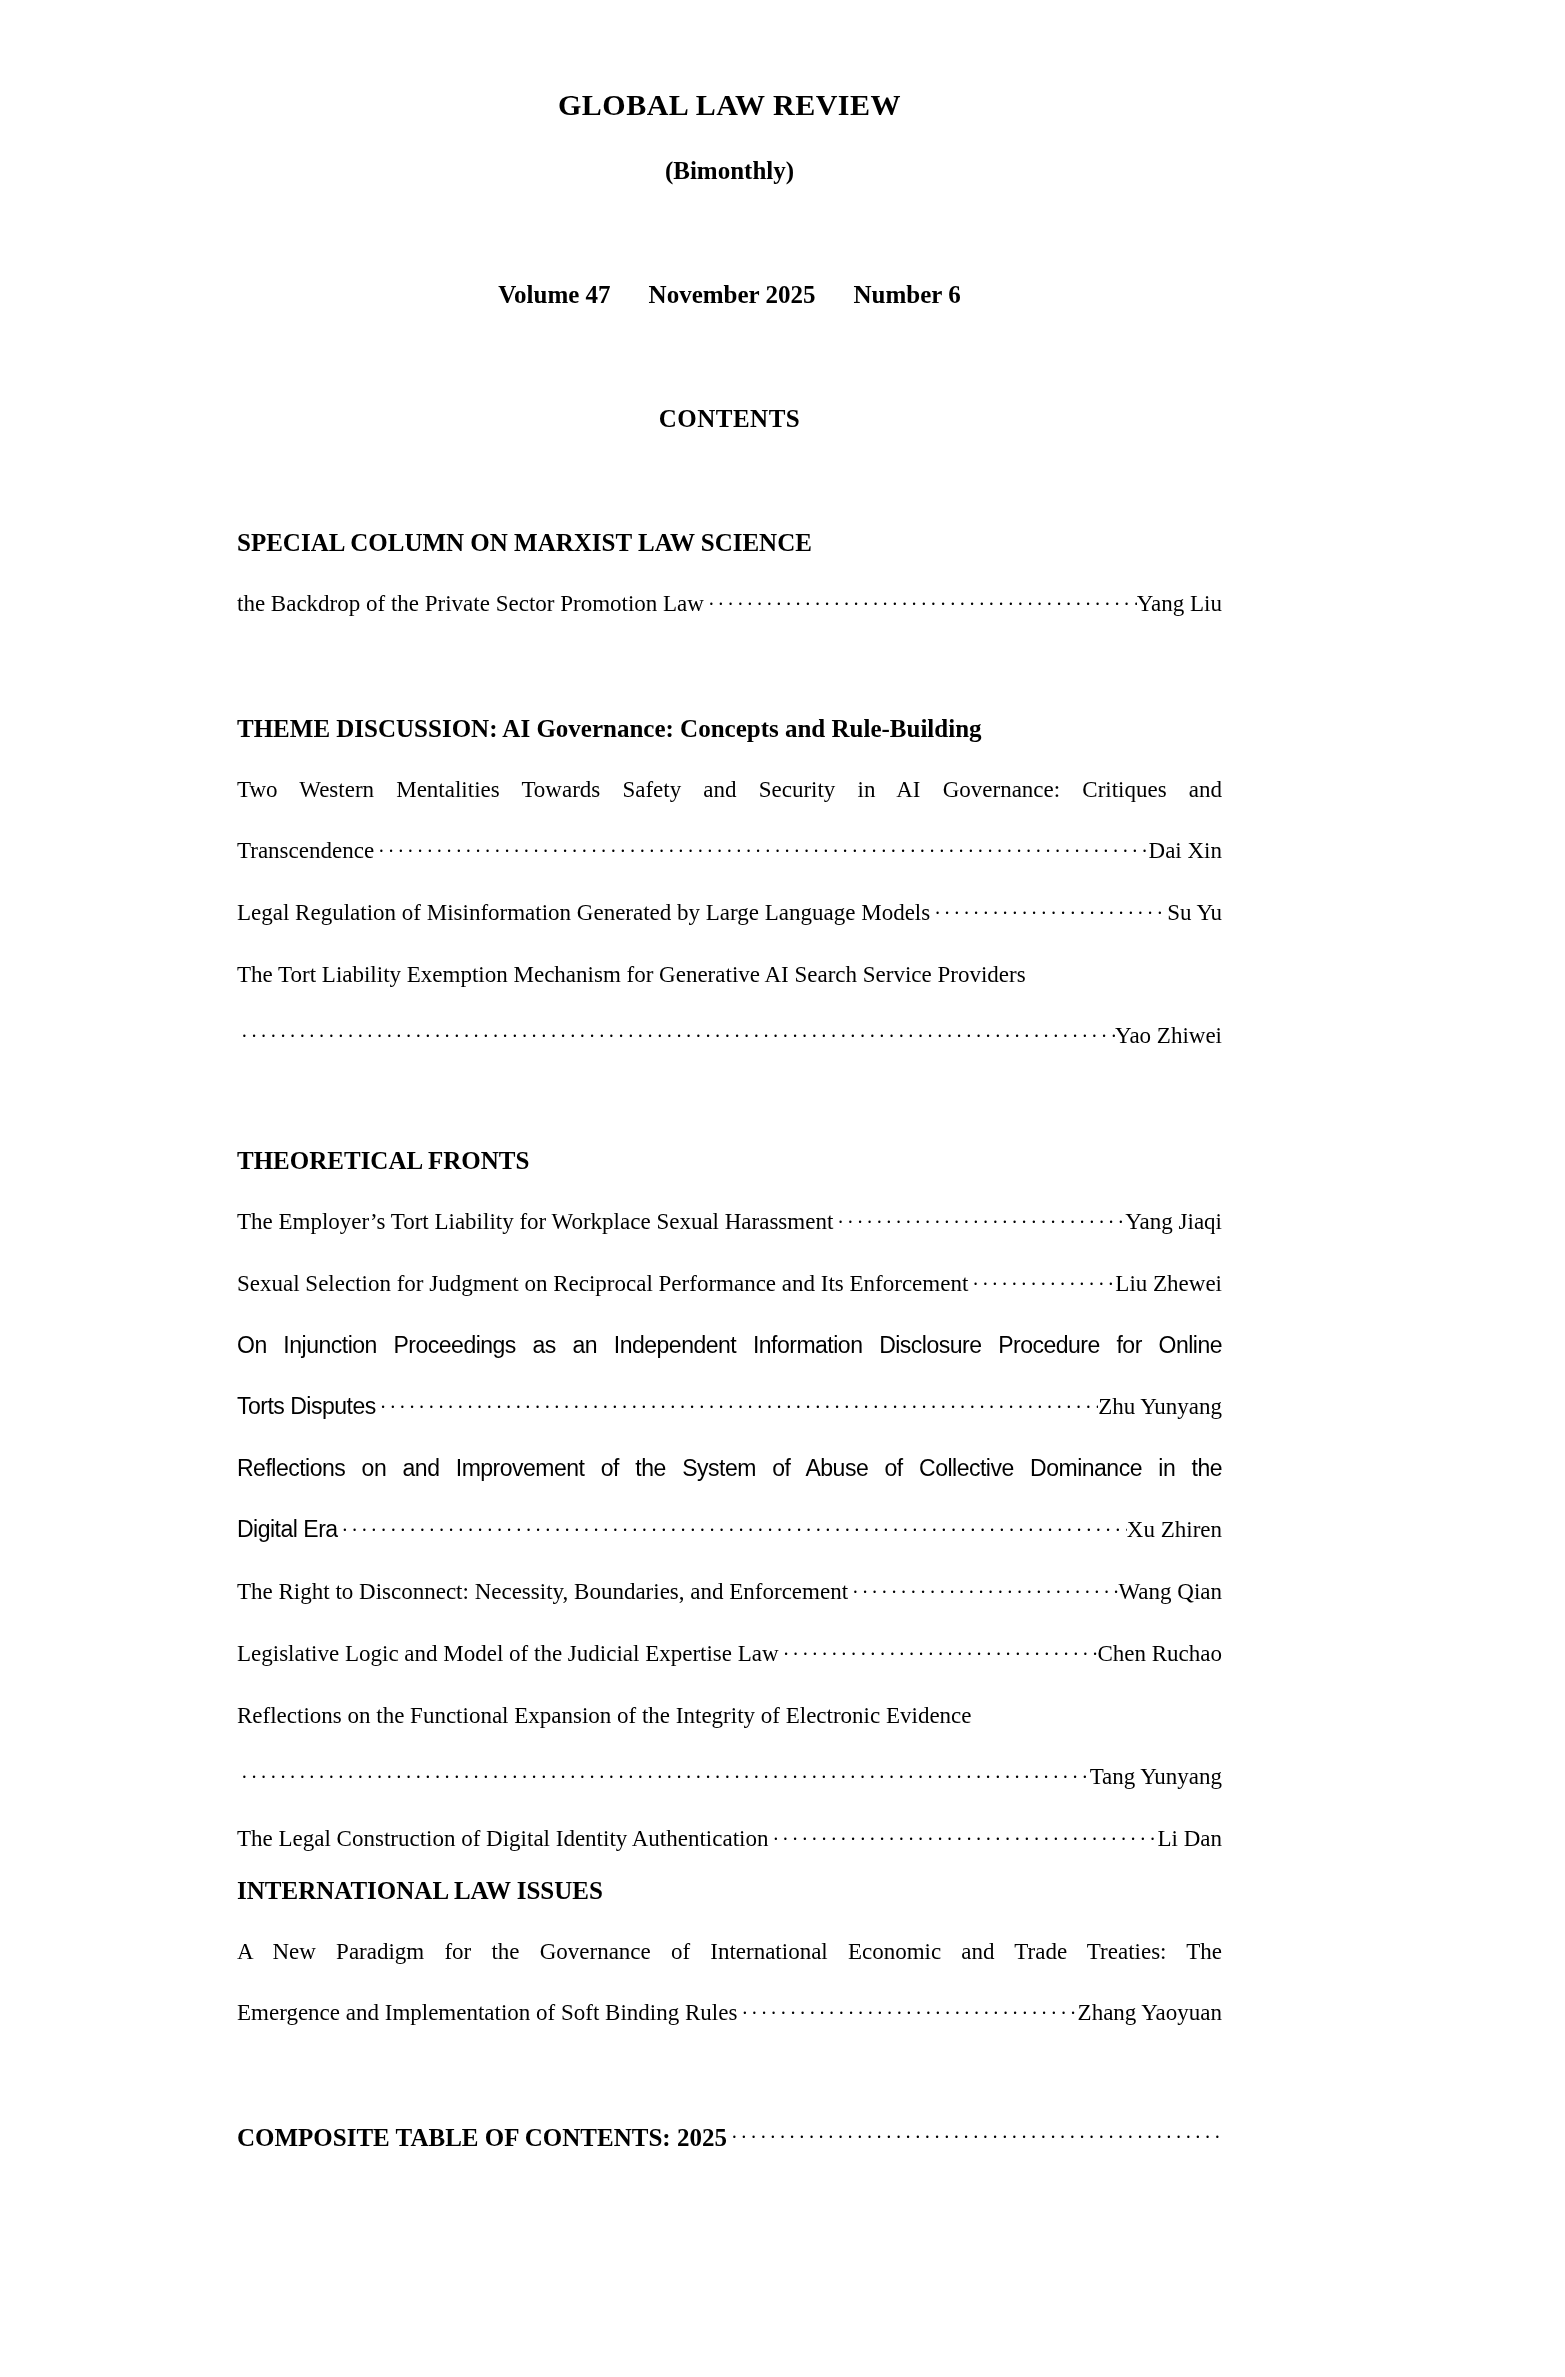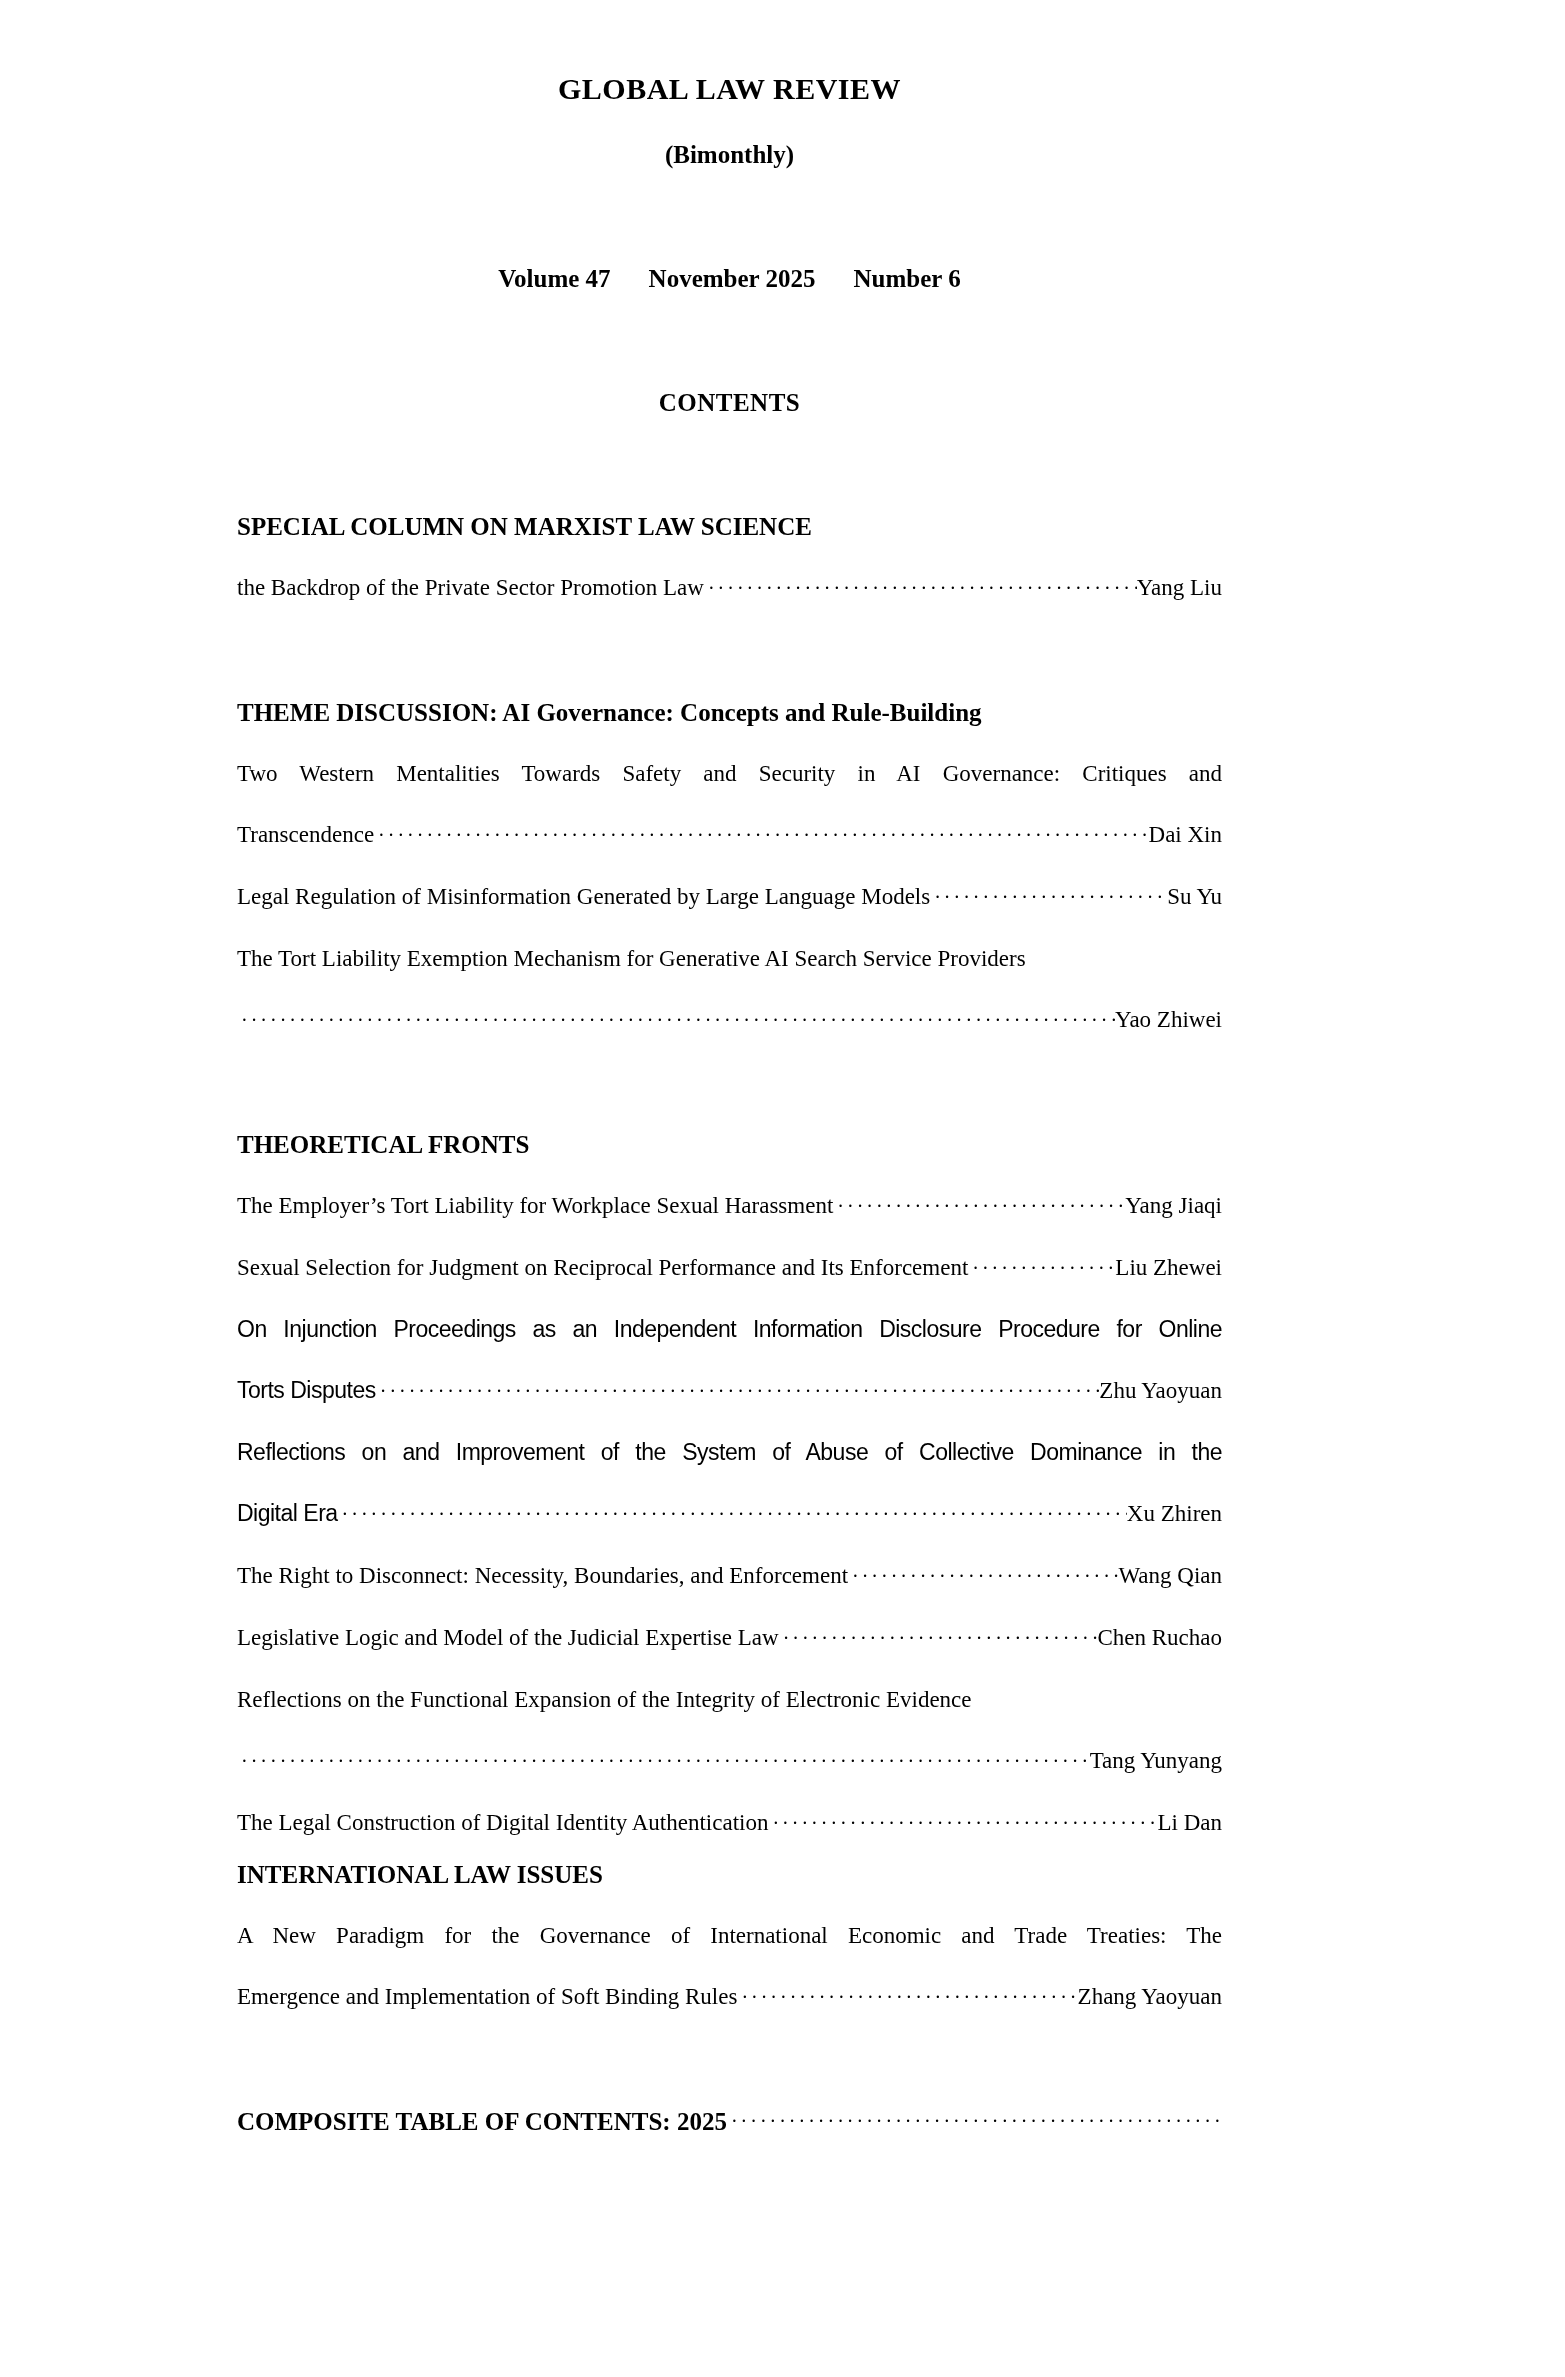--- a/index.html
+++ b/index.html
@@ -8,21 +8,21 @@
     background: #ffffff;
   }
   .page {
     position: relative;
     width: 1448px;
     height: 2377px;
     background: #ffffff;
     color: #000000;
     font-family: "Liberation Serif", serif;
     box-sizing: border-box;
-    padding: 58px 226px 0 237px;
+    padding: 74px 226px 0 237px;
     overflow: hidden;
   }
   .line {
     font-size: 23px;
     line-height: 61px;
   }
   .centered { text-align: center; }
   .title {
     font-size: 30px;
     font-weight: bold;
@@ -146,21 +146,21 @@
           <span class="text">Sexual Selection for Judgment on Reciprocal Performance and Its Enforcement</span>
           <span class="leader">························································································································································································································································································</span>
           <span class="author">Liu Zhewei</span>
         </div>
       </div>
       <div class="">
         <div class="line justify sans">On Injunction Proceedings as an Independent Information Disclosure Procedure for Online</div>
         <div class="line entry-line">
           <span class="text sans">Torts Disputes</span>
           <span class="leader">························································································································································································································································································</span>
-          <span class="author">Zhu Yaoyuan</span>
+          <span class="author">Zhu Yunyang</span>
         </div>
       </div>
       <div class="">
         <div class="line justify sans">Reflections on and Improvement of the System of Abuse of Collective Dominance in the</div>
         <div class="line entry-line">
           <span class="text sans">Digital Era</span>
           <span class="leader">························································································································································································································································································</span>
           <span class="author">Xu Zhiren</span>
         </div>
       </div>

